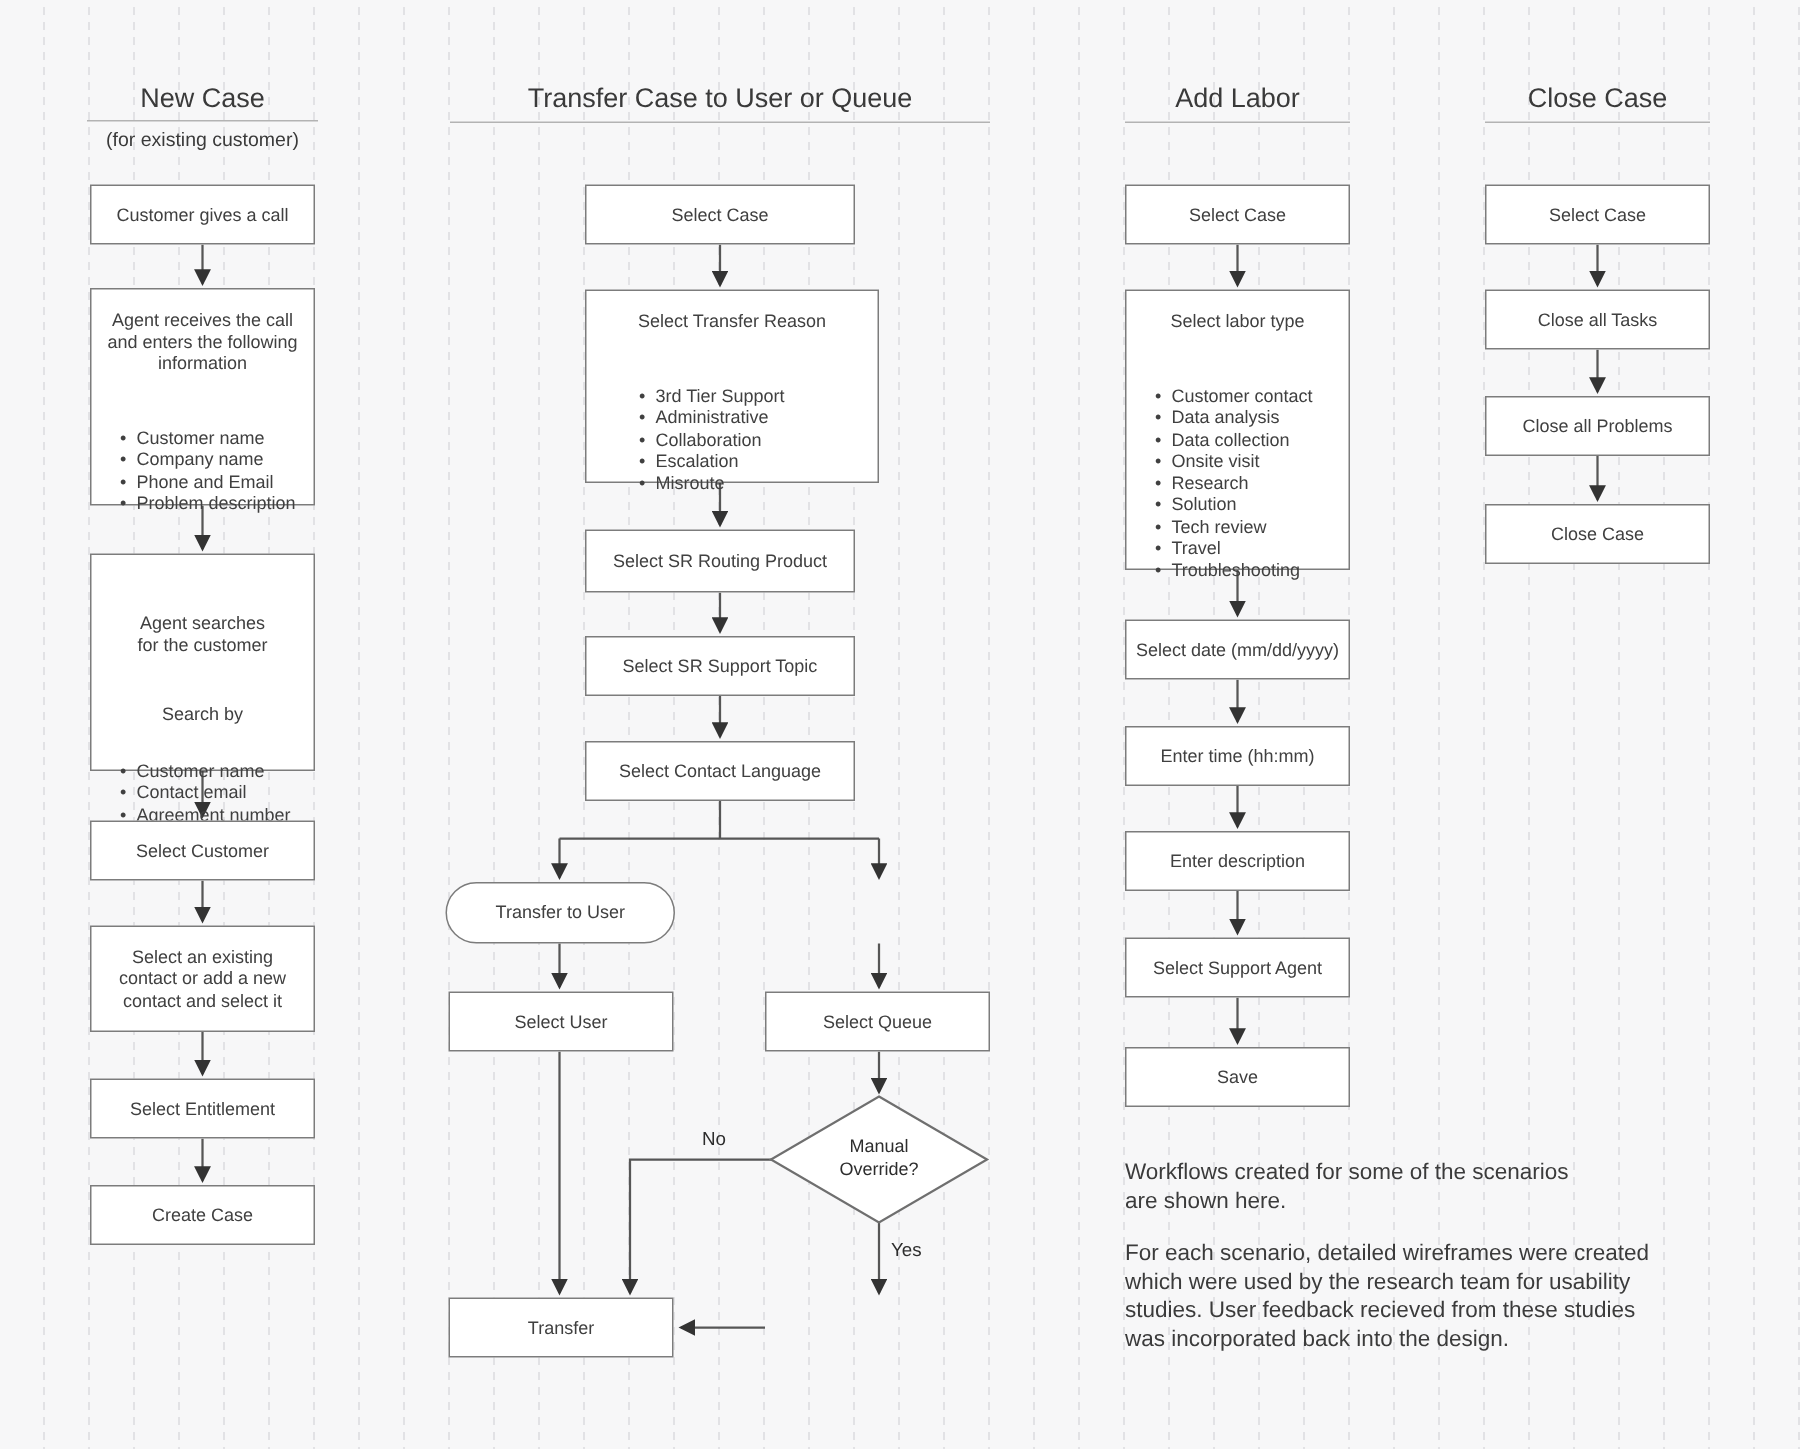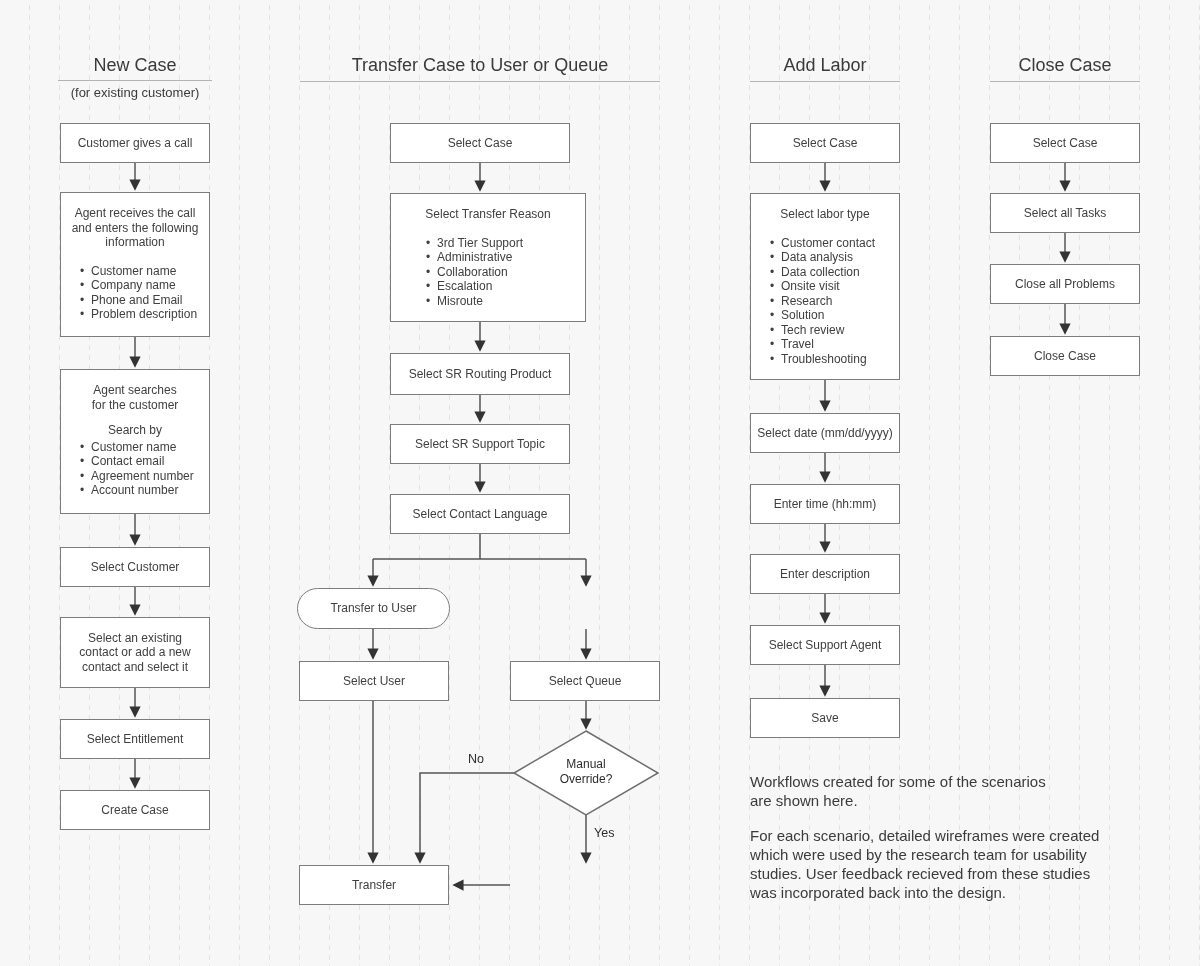--- a/index.html
+++ b/index.html
@@ -43,20 +43,21 @@
     justify-content: center;
     text-align: center;
   }
   .node.pre { white-space: pre-line; }
   .node.pill { border-radius: 21px; }
   .node.list {
     flex-direction: column;
     justify-content: flex-start;
     align-items: stretch;
     padding-top: 13px;
+    gap: 21px;
   }
   .node-heading { text-align: center; margin: 0 0 14px; white-space: pre-line; }
   .node-subheading { text-align: center; margin: 2px 0 2px; }
   ul.bullets { list-style: none; margin: 0; padding: 0 0 0 19px; text-align: left; }
   .wide-indent ul.bullets { padding-left: 35px; }
   .bullets li { position: relative; padding-left: 11px; line-height: 14.5px; }
   .bullets li::before { content: "\2022"; position: absolute; left: 0; top: 0; }
   .branch-label { position: absolute; font-size: 12.5px; color: #2d2d2d; }
   .diamond-label {
     position: absolute;
@@ -138,21 +139,21 @@
 information</div>
     <ul class="bullets">
       <li>Customer name</li>
       <li>Company name</li>
       <li>Phone and Email</li>
       <li>Problem description</li>
     </ul>
   </div>
 
   <div class="node list" style="left:60px; top:369px; width:150px; height:145px;">
-    <div class="node-heading" style="margin-bottom:9px;">Agent searches
+    <div class="node-heading" style="margin-bottom:9px;margin-top:25px;">Agent searches
 for the customer</div>
     <div class="node-subheading">Search by</div>
     <ul class="bullets">
       <li>Customer name</li>
       <li>Contact email</li>
       <li>Agreement number</li>
       <li>Account number</li>
     </ul>
   </div>
 
@@ -233,21 +234,21 @@
 
   <div class="node" style="left:750px; top:625px; width:150px; height:40px;">Select Support Agent</div>
 
   <div class="node" style="left:750px; top:698px; width:150px; height:40px;">Save</div>
 
   <div class="col-title" style="left:990px; top:53px; width:150px;">Close Case</div>
   <div class="title-rule" style="left:990px; top:81px; width:150px;"></div>
 
   <div class="node" style="left:990px; top:123px; width:150px; height:40px;">Select Case</div>
 
-  <div class="node" style="left:990px; top:193px; width:150px; height:40px;">Select all Tasks</div>
+  <div class="node" style="left:990px; top:193px; width:150px; height:40px;">Close all Tasks</div>
 
   <div class="node" style="left:990px; top:264px; width:150px; height:40px;">Close all Problems</div>
 
   <div class="node" style="left:990px; top:336px; width:150px; height:40px;">Close Case</div>
 
   <div class="notes">
     <p>Workflows created for some of the scenarios
 are shown here.</p>
     <p>For each scenario, detailed wireframes were created
 which were used by the research team for usability

